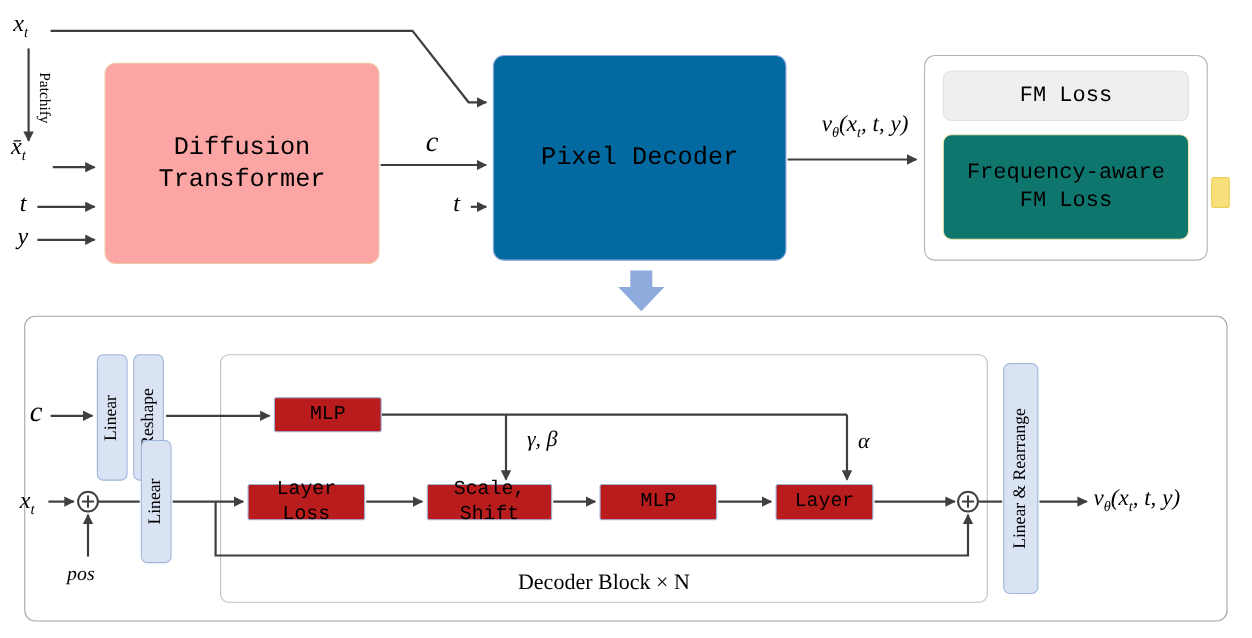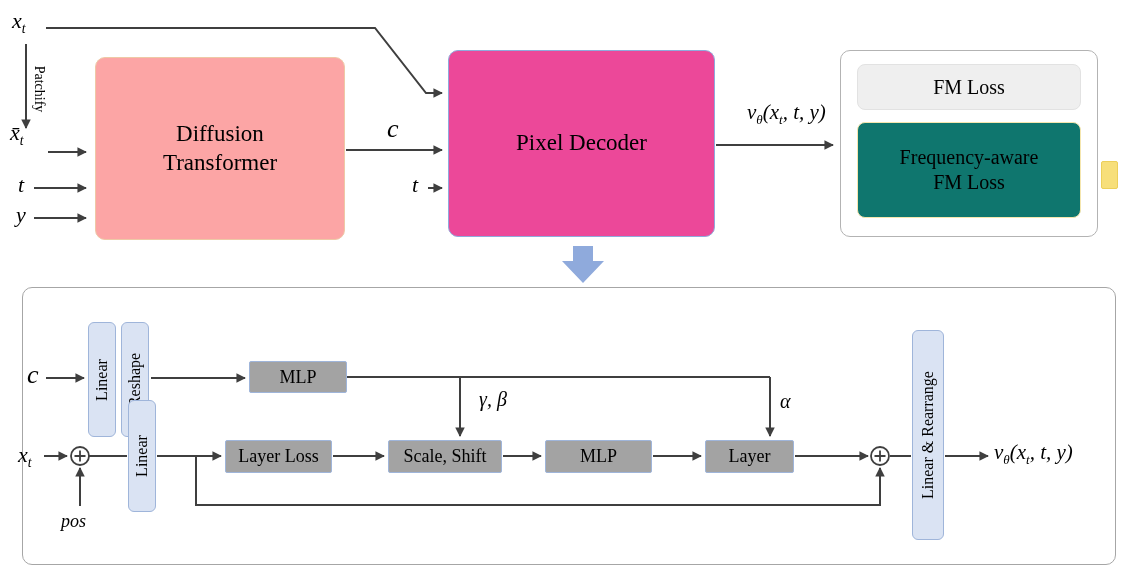--- a/index.html
+++ b/index.html
@@ -3,26 +3,26 @@
 <meta charset="utf-8">
 <style>
   html,body { margin:0; padding:0; background:#ffffff; }
   #stage {
     position:relative; width:1138px; height:580px; background:#ffffff;
     font-family:"Liberation Serif", serif; color:#000; overflow:hidden;
   }
   .abs { position:absolute; }
   .box {
     position:absolute; display:flex; align-items:center; justify-content:center;
-    text-align:center; box-sizing:border-box; line-height:1.25;
+    text-align:center; box-sizing:border-box; line-height:1.25;font-family:Liberation Mono, monospace;
   }
   .prewrap { white-space:pre-line; }
   .peach { background:#fca5a5; border:1.5px solid #eec9a6; border-radius:10px; font-size:23px; }
-  .blue  { background:#ec4899; border:1.5px solid #8faadc; border-radius:10px; font-size:23px; }
-  .lblue { background:#a3a3a3; border:1px solid #9fb5da; border-radius:2px; font-size:18px; }
+  .blue  { background:#0369a1; border:1.5px solid #8faadc; border-radius:10px; font-size:23px; }
+  .lblue { background:#b91c1c; border:1px solid #9fb5da; border-radius:2px; font-size:18px; }
   .greybox { background:#efefef; border:1px solid #e2e2e2; border-radius:8px; font-size:20px; }
   .yellowbox { background:#0f766e; border:1px solid #f5e6ae; border-radius:8px; font-size:20px; }
   .panel { position:absolute; background:#ffffff; border:1.5px solid #b3b3b3; border-radius:10px; box-sizing:border-box; }
   .innerpanel { position:absolute; background:transparent; border:1.3px solid #bfbfbf; border-radius:8px; box-sizing:border-box; }
   .vbox { position:absolute; background:#dae3f3; border:1px solid #9fb5da; border-radius:6px;
           display:flex; align-items:center; justify-content:center; box-sizing:border-box; }
   .vtext { transform:rotate(-90deg); white-space:nowrap; font-size:16px; }
   .vtext-cw { transform:rotate(90deg); white-space:nowrap; font-size:14px; }
   .label { position:absolute; white-space:nowrap; }
   .math { font-style:italic; font-family:"Liberation Serif", serif; }
@@ -31,20 +31,23 @@
   .caption { position:absolute; left:0; right:0; bottom:6px; text-align:center; font-size:20px; }
   .tab { position:absolute; background:#f7df7a; border:1px solid #eccf5a; border-radius:2px; }
 </style>
 </head>
 <body>
 
 <div id="stage">
 
   <div class="panel" style="left:840px; top:50px; width:258px; height:187px;"></div>
   <div class="panel" style="left:22px; top:287px; width:1094px; height:278px; border-color:#a6a6a6;"></div>
+  <div class="innerpanel" style="left:200px; top:322px; width:698px; height:226px;">
+    <div class="caption">Decoder Block × N</div>
+  </div>
 
   <svg class="connectors" width="1138" height="580" viewBox="0 0 1138 580">
     <defs>
       <marker id="ah" viewBox="0 0 10 10" refX="9" refY="5" markerWidth="9.5" markerHeight="9.5" orient="auto-start-reverse" markerUnits="userSpaceOnUse">
         <path d="M0 0 L10 5 L0 10 Z" fill="#3f3f3f"></path>
       </marker>
     </defs>
     <g fill="none" stroke="#3f3f3f" stroke-width="2">
 
       <path d="M46 28 L375 28 L426 93 L442 93" marker-end="url(#ah)"></path>

